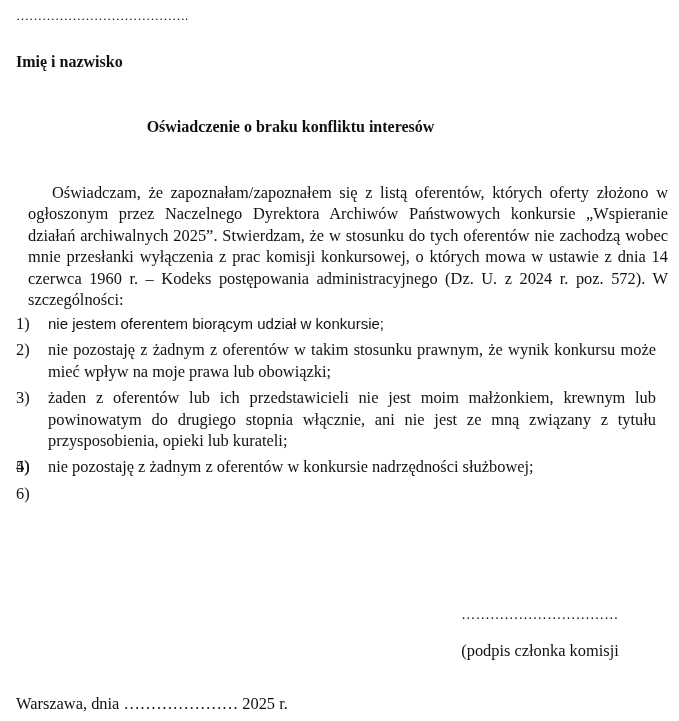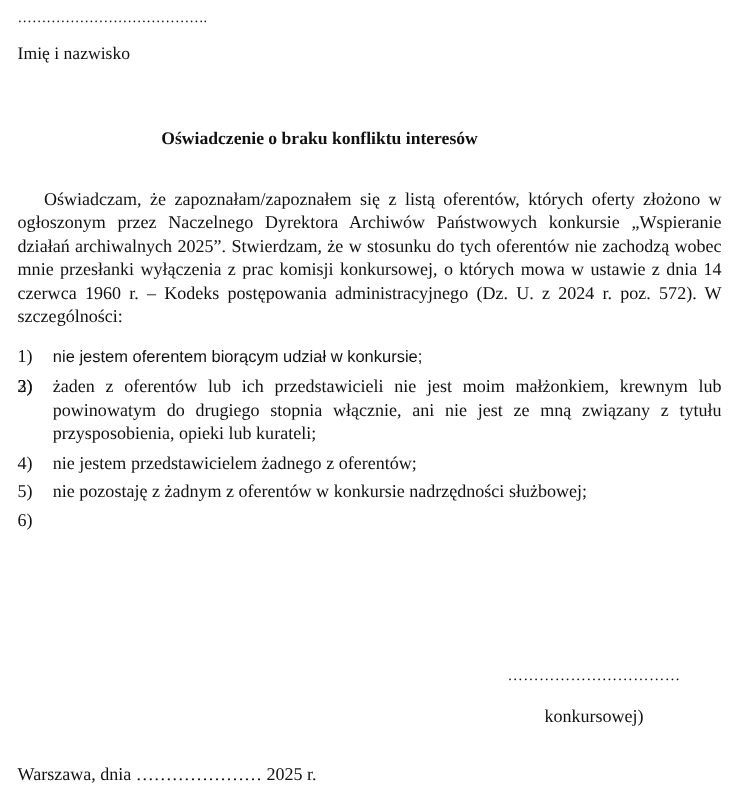--- a/index.html
+++ b/index.html
@@ -19,43 +19,43 @@
     .abs { position: absolute; }
     .top-dots {
       left: 16px;
       top: 6px;
       font-size: 13px;
       letter-spacing: 0px;
       line-height: 20px;
     }
     .name-label {
       left: 16px;
-      top: 40px;
-      font-weight: normal;
+      top: 52px;
+      font-weight: bold;
       font-size: 16px;
       line-height: 20px;
     }
     .title {
       left: 0;
       width: 581px;
       top: 117px;
       text-align: center;
       font-weight: bold;
       font-size: 16px;
       line-height: 20px;
     }
     .paragraph {
       left: 16px;
       width: 640px;
       top: 170px;
       font-size: 16.4px;
       line-height: 21.4px;
       text-align: justify;
       text-indent: 24px;
-      margin: 0;
+      margin: 12px;
     }
     .list {
       left: 16px;
       width: 640px;
       top: 313px;
       margin: 0;
       padding: 0;
       list-style: none;
       font-size: 16.4px;
       line-height: 21.4px;
@@ -110,36 +110,36 @@
 
 <p class="abs paragraph">Oświadczam, że zapoznałam/zapoznałem się z listą oferentów, których oferty złożono w ogłoszonym przez Naczelnego Dyrektora Archiwów Państwowych konkursie „Wspieranie działań archiwalnych 2025”. Stwierdzam, że w stosunku do tych oferentów nie zachodzą wobec mnie przesłanki wyłączenia z prac komisji konkursowej, o których mowa w ustawie z dnia 14 czerwca 1960 r. – Kodeks postępowania administracyjnego (Dz. U. z 2024 r. poz. 572). W szczególności:</p>
 
 <ol class="abs list">
   <li class="sans">
     <span class="num">1)</span>
     <span class="text">nie jestem oferentem biorącym udział w konkursie;</span>
   </li>
   <li>
     <span class="num">2)</span>
+    <span class="text">nie pozostaję z żadnym z oferentów w takim stosunku prawnym, że wynik konkursu może mieć wpływ na moje prawa lub obowiązki;</span>
   </li>
   <li>
     <span class="num">3)</span>
     <span class="text">żaden z oferentów lub ich przedstawicieli nie jest moim małżonkiem, krewnym lub powinowatym do drugiego stopnia włącznie, ani nie jest ze mną związany z tytułu przysposobienia, opieki lub kurateli;</span>
   </li>
   <li>
     <span class="num">4)</span>
-    <span class="text">nie jestem przedstawicielem żadnego z oferentów;</span>
   </li>
   <li>
     <span class="num">5)</span>
     <span class="text">nie pozostaję z żadnym z oferentów w konkursie nadrzędności służbowej;</span>
   </li>
   <li>
     <span class="num">6)</span>
   </li>
 </ol>
 
 <div class="abs sig-dots">……………………………</div>
 <div class="abs sig-caption">
-  <div>konkursowej)</div>
+  <div>(podpis członka komisji</div>
 </div>
 
 <div class="abs footer">Warszawa, dnia ………………… 2025 r.</div>
 
 </body></html>

